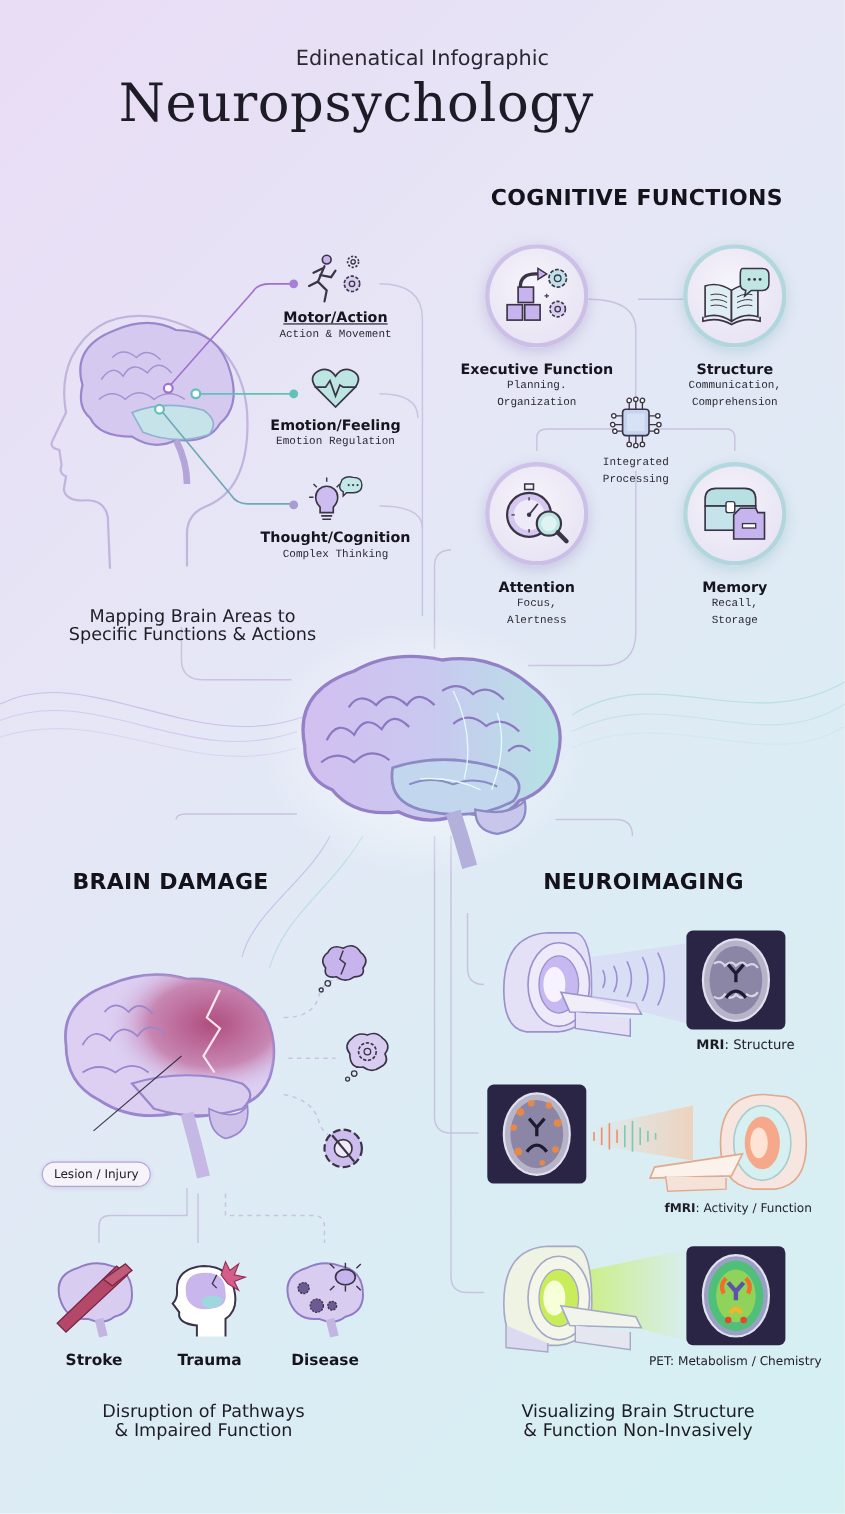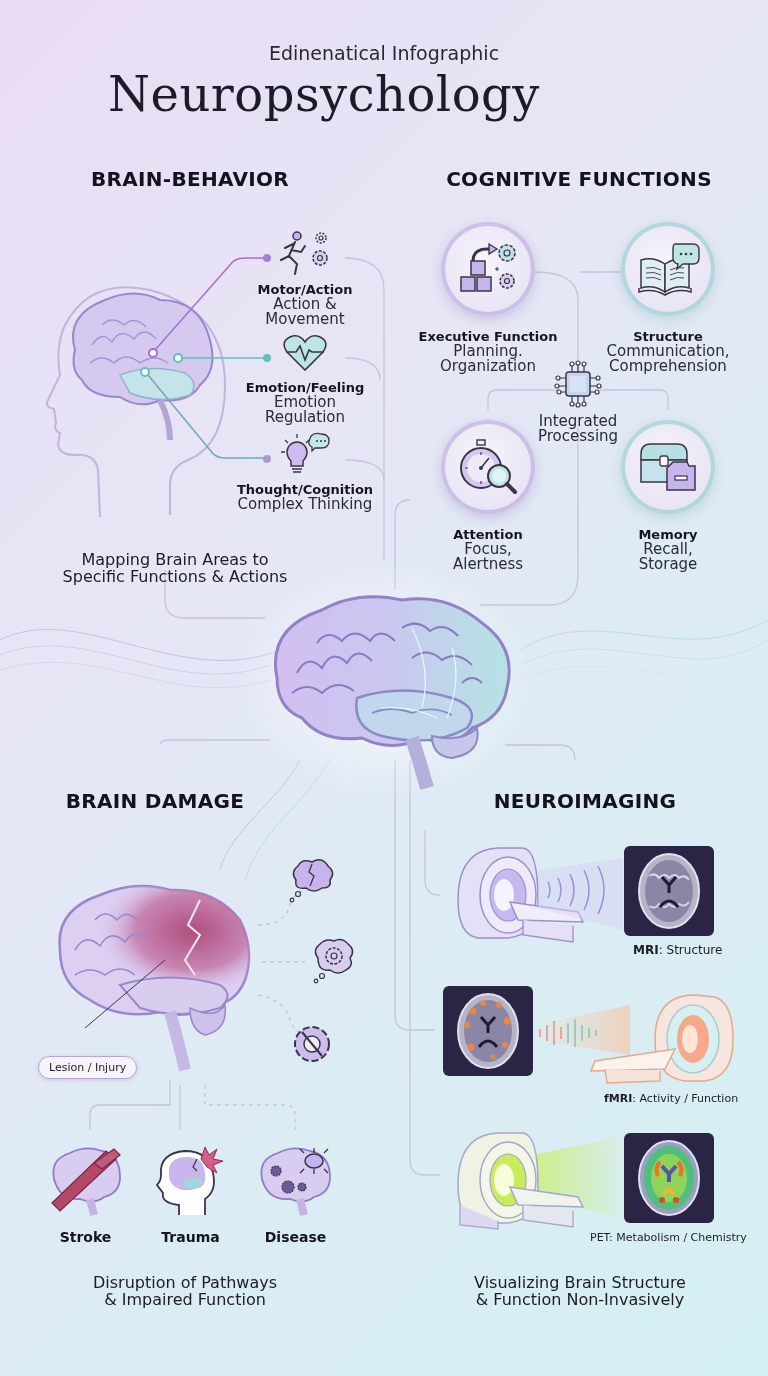--- a/index.html
+++ b/index.html
@@ -7,21 +7,21 @@
     width:768px; height:1376px; overflow:hidden; position:relative;
     background: linear-gradient(135deg, #e9dcf5 0%, #e6e6f6 35%, #dcecf4 65%, #d4f0f2 100%);
     font-family: "DejaVu Sans", sans-serif; color:#1d1b26;
   }
   .abs { position:absolute; }
   .center { text-align:center; }
   .subtitle { left:0; width:768px; top:42px; font-size:19px; color:#2a2733; }
   .title { left:0; width:648px; top:66px; font-family:"DejaVu Serif", serif; font-size:48px; color:#1d1b26; letter-spacing:0.5px; }
   .section-title { font-weight:bold; font-size:20px; color:#14121a; letter-spacing:0.3px; line-height:26px; }
   .lbl-bold { font-weight:bold; font-size:13px; color:#16141d; }
-  .lbl-sub { font-size:15px; color:#2c2a33; line-height:15px; }
+  .lbl-sub { font-size:10px; color:#2c2a33; line-height:15px;font-family:Liberation Mono, monospace; }
   .caption { font-size:16px; color:#1e1c25; line-height:17px; font-weight:500; }
   .circle {
     width:94px; height:94px; border-radius:50%;
     background: radial-gradient(circle at 45% 40%, #f6f4fb 0%, #e8e4f4 70%, #dfe8f2 100%);
     box-shadow: 0 4px 12px rgba(120,100,170,0.25), inset 0 0 0 4px rgba(180,160,220,0.55);
     display:flex; align-items:center; justify-content:center;
   }
   .circle.teal { box-shadow: 0 4px 12px rgba(90,160,170,0.25), inset 0 0 0 4px rgba(140,205,205,0.6); }
   .scan {
     width:90px; height:90px; border-radius:6px; background:#2b2545;
@@ -76,21 +76,20 @@
     <path d="M520 680 C610 640, 700 705, 768 660" stroke="#c5e8e6"></path>
     <path d="M300 760 C280 800, 230 830, 220 870" stroke="#b9a6df"></path>
     <path d="M330 760 C300 810, 260 830, 245 880" stroke="#9fd8d6"></path>
   </g>
 </svg>
 
 <div class="abs center subtitle">Edinenatical Infographic</div>
 <div class="abs center title">Neuropsychology</div>
 
 <div class="abs center section-title" style="left:60px;width:260px;top:166px;">
-  <div>BRAIN-BEHAVIOR</div>
 </div>
 
 <svg class="abs" style="left:20px;top:255px;" width="230" height="270">
   <path d="M150 260 L150 230 Q150 212 168 205 Q205 190 205 130 Q205 55 130 35 Q70 22 45 70 Q35 92 40 120 L28 145 Q24 152 34 154 L36 168 Q33 175 40 178 L38 190 Q40 200 55 200 Q75 198 78 215 L80 262" fill="none" stroke="#c1b4dd" stroke-width="2"></path>
   <path d="M55 95 Q45 60 85 45 Q115 32 140 45 Q180 45 190 85 Q198 115 180 130 Q170 148 140 145 Q120 155 100 142 Q70 142 62 125 Q50 115 55 95 Z" fill="#d6c9f0" stroke="#9a86cd" stroke-width="2"></path>
   <path d="M72 90 q10 -15 20 -3 q8 -15 22 -3 q10 -14 22 0 M70 108 q12 -10 24 0 q12 -12 26 0 q14 -10 28 0 M82 70 q10 -10 22 0 q10 -10 22 2" fill="none" stroke="#a592d4" stroke-width="1.4"></path>
   <path d="M100 120 Q130 108 165 118 Q180 128 170 140 Q140 150 110 138 Z" fill="#c7e3ea" stroke="#8fb2cf" stroke-width="1.5"></path>
   <path d="M140 145 Q150 165 150 185" stroke="#b3a5d8" stroke-width="6" fill="none"></path>
 
   <circle cx="133" cy="98" r="4" fill="#fff" stroke="#a46fd0" stroke-width="2"></circle>
@@ -108,21 +107,21 @@
   <span style="display:inline-block;">
     <svg width="60" height="46" viewBox="0 0 60 46">
       <circle cx="22" cy="6" r="4" fill="#c8b4ec" stroke="#3b3446" stroke-width="1.5"></circle>
       <path d="M20 12 L14 26 L6 30 M16 20 L26 22 L30 16 M14 26 L22 34 L20 44 M18 14 L10 18" fill="none" stroke="#3b3446" stroke-width="2" stroke-linecap="round"></path>
       <circle cx="46" cy="8" r="5" fill="none" stroke="#3b3446" stroke-width="1.5" stroke-dasharray="2 1.5"></circle>
       <circle cx="46" cy="8" r="2" fill="none" stroke="#3b3446" stroke-width="1.2"></circle>
       <circle cx="45" cy="28" r="7" fill="#d9cdf1" stroke="#3b3446" stroke-width="1.5" stroke-dasharray="3 1.5"></circle>
       <circle cx="45" cy="28" r="2.5" fill="none" stroke="#3b3446" stroke-width="1.2"></circle>
     </svg>
   </span>
-  <div class="lbl-bold" style="margin-top:2px;">Motor/Action</div>
+  <div class="lbl-bold" style="margin-top:2px;text-decoration:underline;">Motor/Action</div>
   <div class="lbl-sub">Action &amp; Movement</div>
 </div>
 
 <div class="abs center" style="left:240px;top:334px;width:130px;">
   <span style="display:inline-block;">
     <svg width="46" height="38" viewBox="0 0 46 38">
       <path d="M23 36 L5 18 Q-2 8 8 3 Q17 -1 23 8 Q29 -1 38 3 Q48 8 41 18 Z" fill="#bde6e3" stroke="#3b3446" stroke-width="1.6"></path>
       <path d="M4 18 L14 18 L18 12 L23 26 L27 16 L30 18 L42 18" fill="none" stroke="#3b3446" stroke-width="1.6"></path>
     </svg>
   </span>

